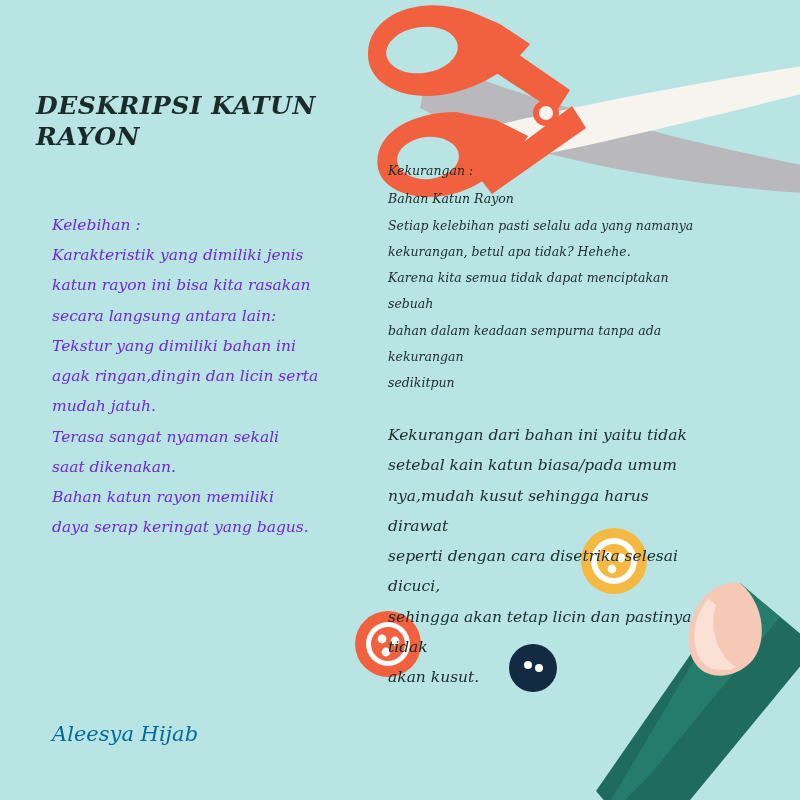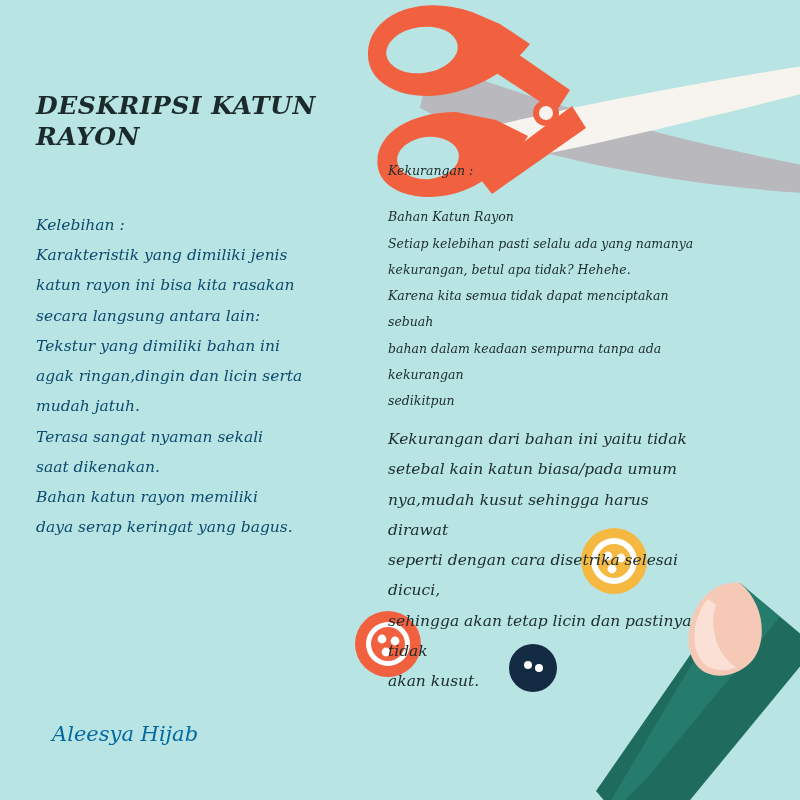--- a/index.html
+++ b/index.html
@@ -33,28 +33,28 @@
     line-height: 1.25;
     letter-spacing: 0.5px;
     color: #1b2b2b;
     white-space: pre-line;
     margin-top: 40px;
   }
 
   
   #left-col {
     position: absolute;
-    left: 36px;
+    left: 52px;
     top: 210px;
     width: 300px;
     font-family: "DejaVu Serif", serif;
     font-style: italic;
     font-size: 15.5px;
     line-height: 1.95;
-    color: #0c4a6e;
+    color: #6d28d9;
   }
   #left-col .para {
     margin: 0 0 0 0;
     white-space: pre-line;
   }
 
   
   #right-col {
     position: absolute;
     left: 388px;
@@ -63,26 +63,26 @@
     font-family: "DejaVu Serif", serif;
     font-style: italic;
     color: #1b2b2b;
   }
   #right-col .small {
     font-size: 12.5px;
     line-height: 2.1;
     white-space: pre-line;
   }
   #right-col .small.head {
-    margin-bottom: 20px;
+    margin-bottom: 2px;
   }
   #right-col .big {
     font-size: 15.5px;
     line-height: 1.95;
-    margin-top: 10px;
+    margin-top: 24px;
     white-space: pre-line;
   }
 
   
   #signature {
     position: absolute;
     left: 52px;
     top: 722px;
     font-family: "DejaVu Serif", serif;
     font-style: italic;

